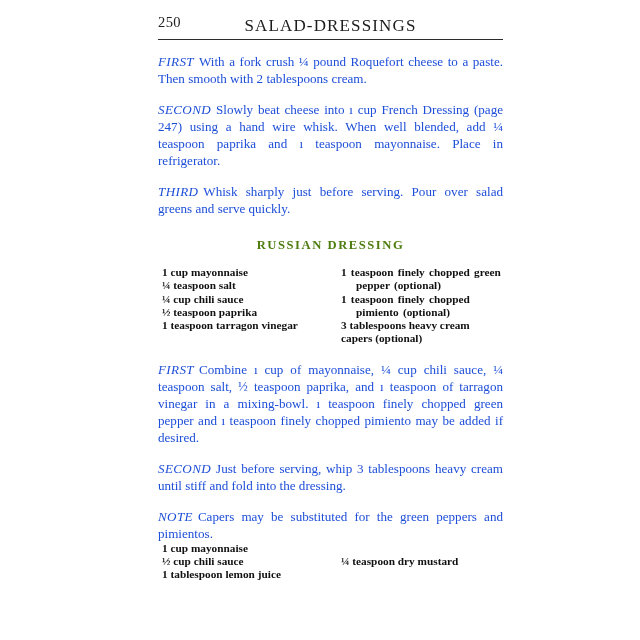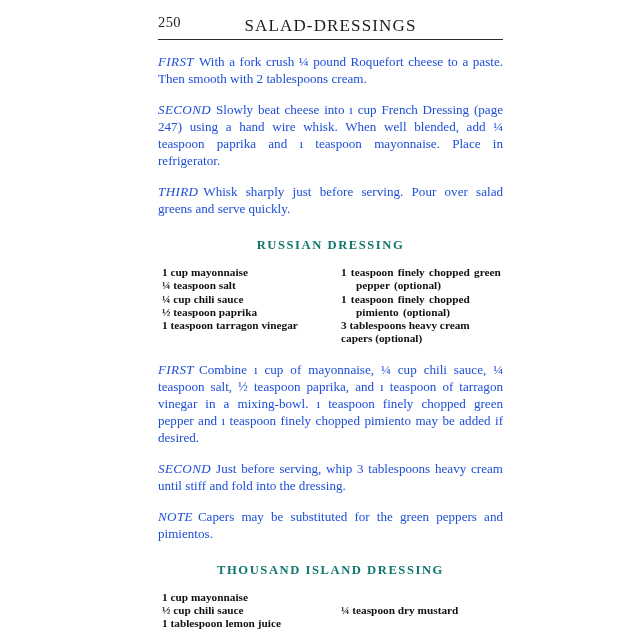--- a/index.html
+++ b/index.html
@@ -80,21 +80,21 @@
     margin-right: 5px;
   }
 
   
   .recipe-title {
     font-size: 12.6px;
     font-weight: bold;
     letter-spacing: 1.55px;
     text-align: center;
     margin: 21px 0 13px 0;
-    color: #0f766e;
+    color: #4d7c0f;
   }
 
   
   .ingredients {
     display: flex;
     margin: 0 0 15px 0;
     font-size: 11.3px;
     line-height: 13.3px;
     font-weight: bold;
     color: #111;
@@ -166,21 +166,20 @@
         <span class="lead">FIRST</span><span>Combine ı cup of mayonnaise, ¼ cup chili sauce, ¼ teaspoon salt, ½ teaspoon paprika, and ı teaspoon of tarragon vinegar in a mixing-bowl. ı teaspoon finely chopped green pepper and ı teaspoon finely chopped pimiento may be added if desired.</span>
       </p>
       <p class="para">
         <span class="lead">SECOND</span><span>Just before serving, whip 3 tablespoons heavy cream until stiff and fold into the dressing.</span>
       </p>
       <p class="para">
         <span class="lead">NOTE</span><span>Capers may be substituted for the green peppers and pimientos.</span>
       </p>
     </div>
 
-    <h2 class="recipe-title">THOUSAND ISLAND DRESSING</h2>
 
     <div class="ingredients">
       <div class="ing-col left">
         <div class="ing-item flush">1 cup mayonnaise</div>
         <div class="ing-item flush">½ cup chili sauce</div>
         <div class="ing-item flush">1 tablespoon lemon juice</div>
       </div>
       <div class="ing-col right offset">
         <div class="ing-item flush">¼ teaspoon dry mustard</div>
       </div>

